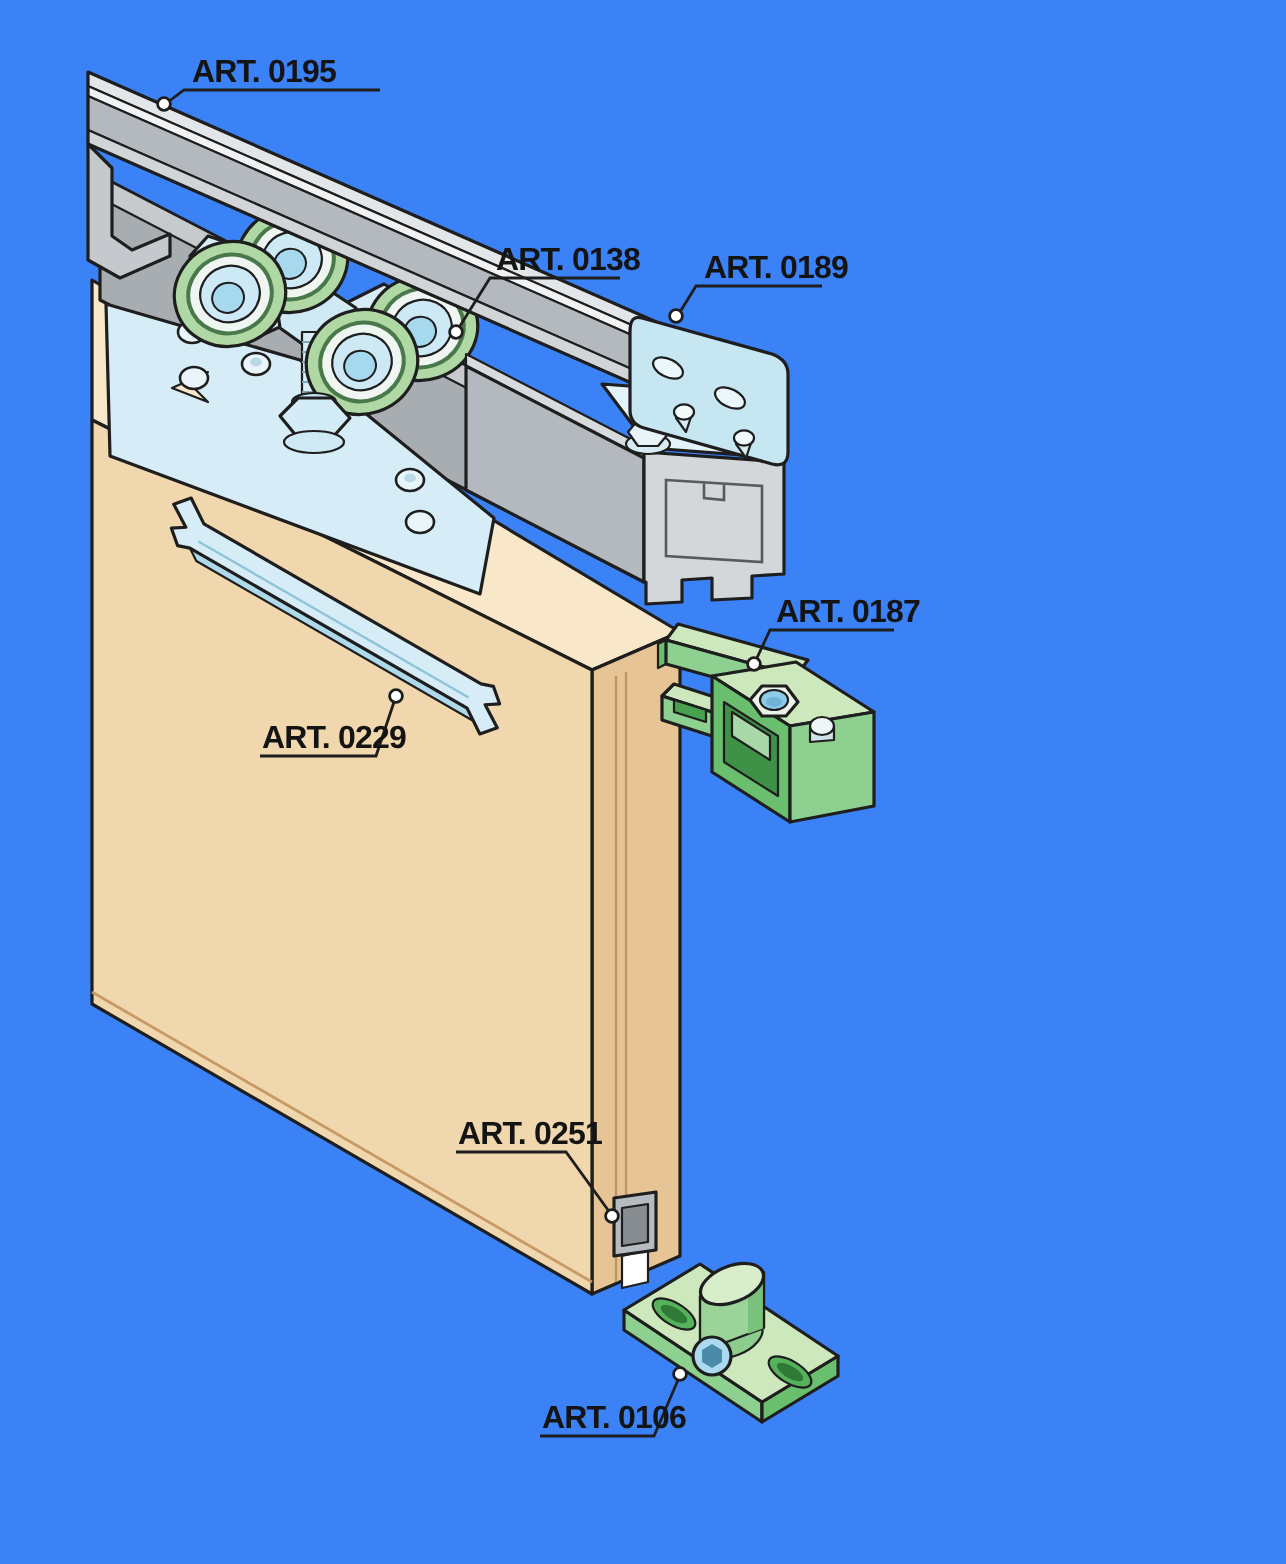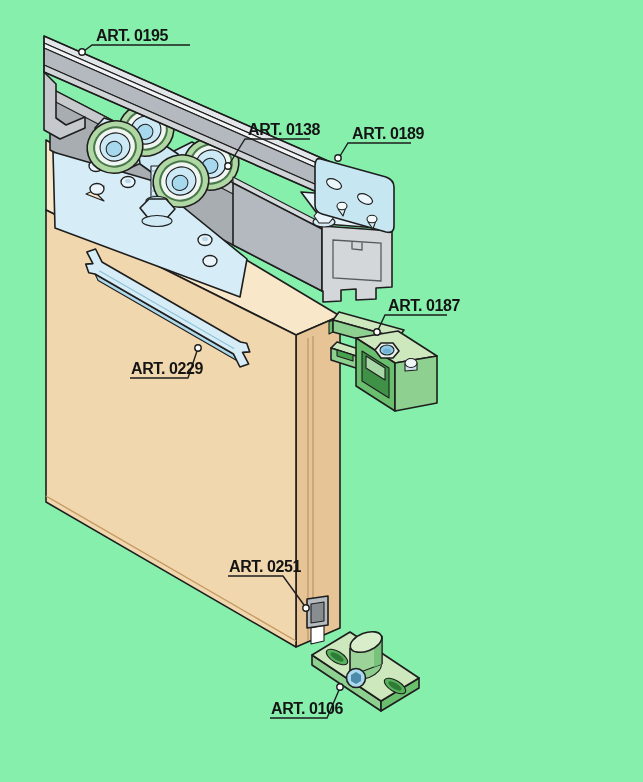--- a/index.html
+++ b/index.html
@@ -1,16 +1,16 @@
 <!DOCTYPE html>
 <html><head>
 <meta charset="utf-8">
 <style>
   html,body{margin:0;padding:0;background:#ffffff;}
-  .stage{width:643px;height:782px;position:relative;background:#86efac;overflow:hidden;}
+  .stage{width:643px;height:782px;position:relative;background:#3b82f6;overflow:hidden;}
   svg{display:block;}
   .outline{stroke:#1e1e1e;stroke-width:1.6;stroke-linejoin:round;stroke-linecap:round;}
   .thin{stroke:#1e1e1e;stroke-width:1.1;stroke-linejoin:round;}
   .callout-text{font-family:"Liberation Sans","DejaVu Sans",sans-serif;font-weight:700;font-size:16px;letter-spacing:-0.4px;}
   .leader{fill:none;stroke:#1e1e1e;stroke-width:1.4;}
   .marker{fill:#ffffff;stroke:#1e1e1e;stroke-width:1.4;}
 </style>
 </head>
 <body>
 

